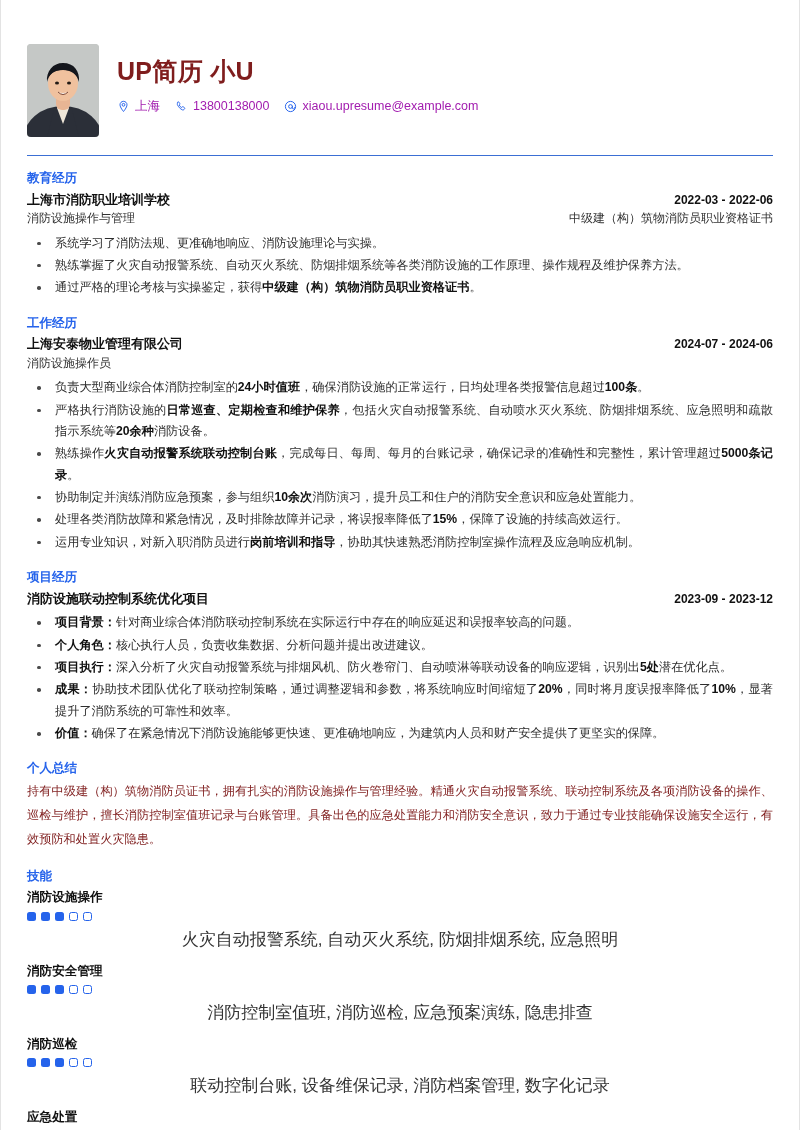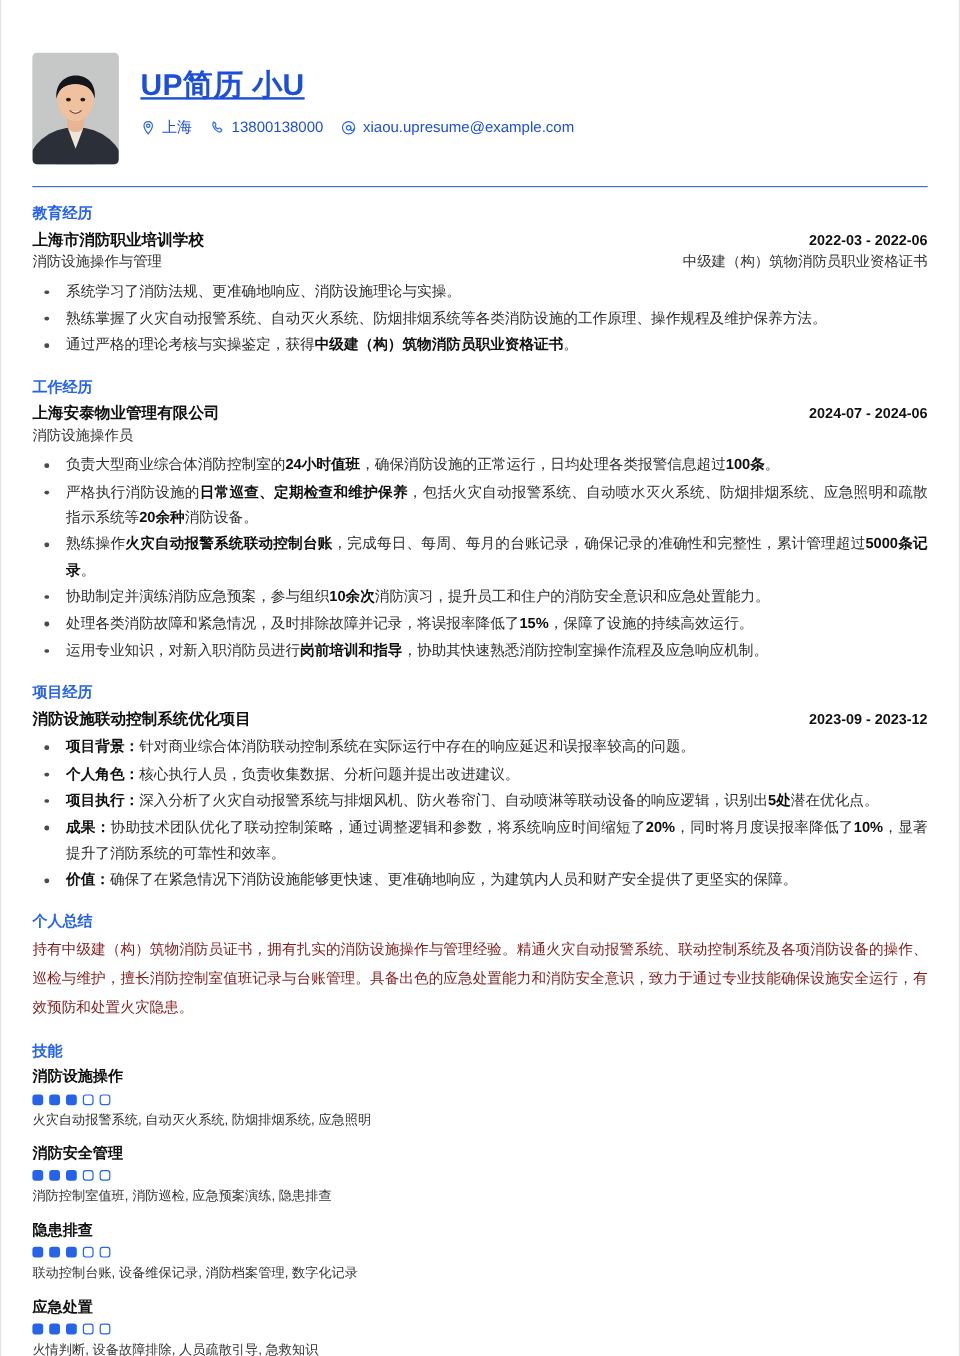--- a/index.html
+++ b/index.html
@@ -43,33 +43,32 @@
   }
   .photo svg { display: block; width: 100%; height: 100%; }
 
   .identity {
     padding-top: 14px;
     flex: 1 1 auto;
   }
   .name {
     font-size: 25px;
     font-weight: 700;
-    color: #1d4ed8;
+    color: #7f1d1d;
     letter-spacing: .3px;
     line-height: 1.1;
     margin: 0 0 12px 0;
-    text-decoration: underline;
   }
   .contacts {
     display: flex;
     align-items: center;
     flex-wrap: wrap;
     gap: 4px;
     font-size: 12.5px;
-    color: #1d4ed8;
+    color: #a21caf;
   }
   .contact-item {
     display: inline-flex;
     align-items: center;
     gap: 5px;
     margin-right: 11px;
     white-space: nowrap;
   }
   .cicon {
     display: inline-flex;
@@ -184,23 +183,24 @@
   }
   .dot {
     width: 9px;
     height: 9px;
     border-radius: 2.5px;
     box-sizing: border-box;
   }
   .dot.on  { background: #2563eb; }
   .dot.off { background: #ffffff; border: 1.6px solid #2563eb; }
   .skill-items {
-    font-size: 11px;
+    font-size: 17px;
     color: #333;
     line-height: 1.6;
+    text-align: center;
   }
 </style>
 </head>
 <body>
 
 <div class="page">
   <div class="inner">
 
     <div class="header">
       <div class="photo">
@@ -336,21 +336,21 @@
             <div class="dots">
               <span class="dot on"></span>
               <span class="dot on"></span>
               <span class="dot on"></span>
               <span class="dot off"></span>
               <span class="dot off"></span>
             </div>
             <div class="skill-items">消防控制室值班, 消防巡检, 应急预案演练, 隐患排查</div>
           </div>
           <div class="skill-block">
-            <div class="skill-name">隐患排查</div>
+            <div class="skill-name">消防巡检</div>
             <div class="dots">
               <span class="dot on"></span>
               <span class="dot on"></span>
               <span class="dot on"></span>
               <span class="dot off"></span>
               <span class="dot off"></span>
             </div>
             <div class="skill-items">联动控制台账, 设备维保记录, 消防档案管理, 数字化记录</div>
           </div>
           <div class="skill-block">

